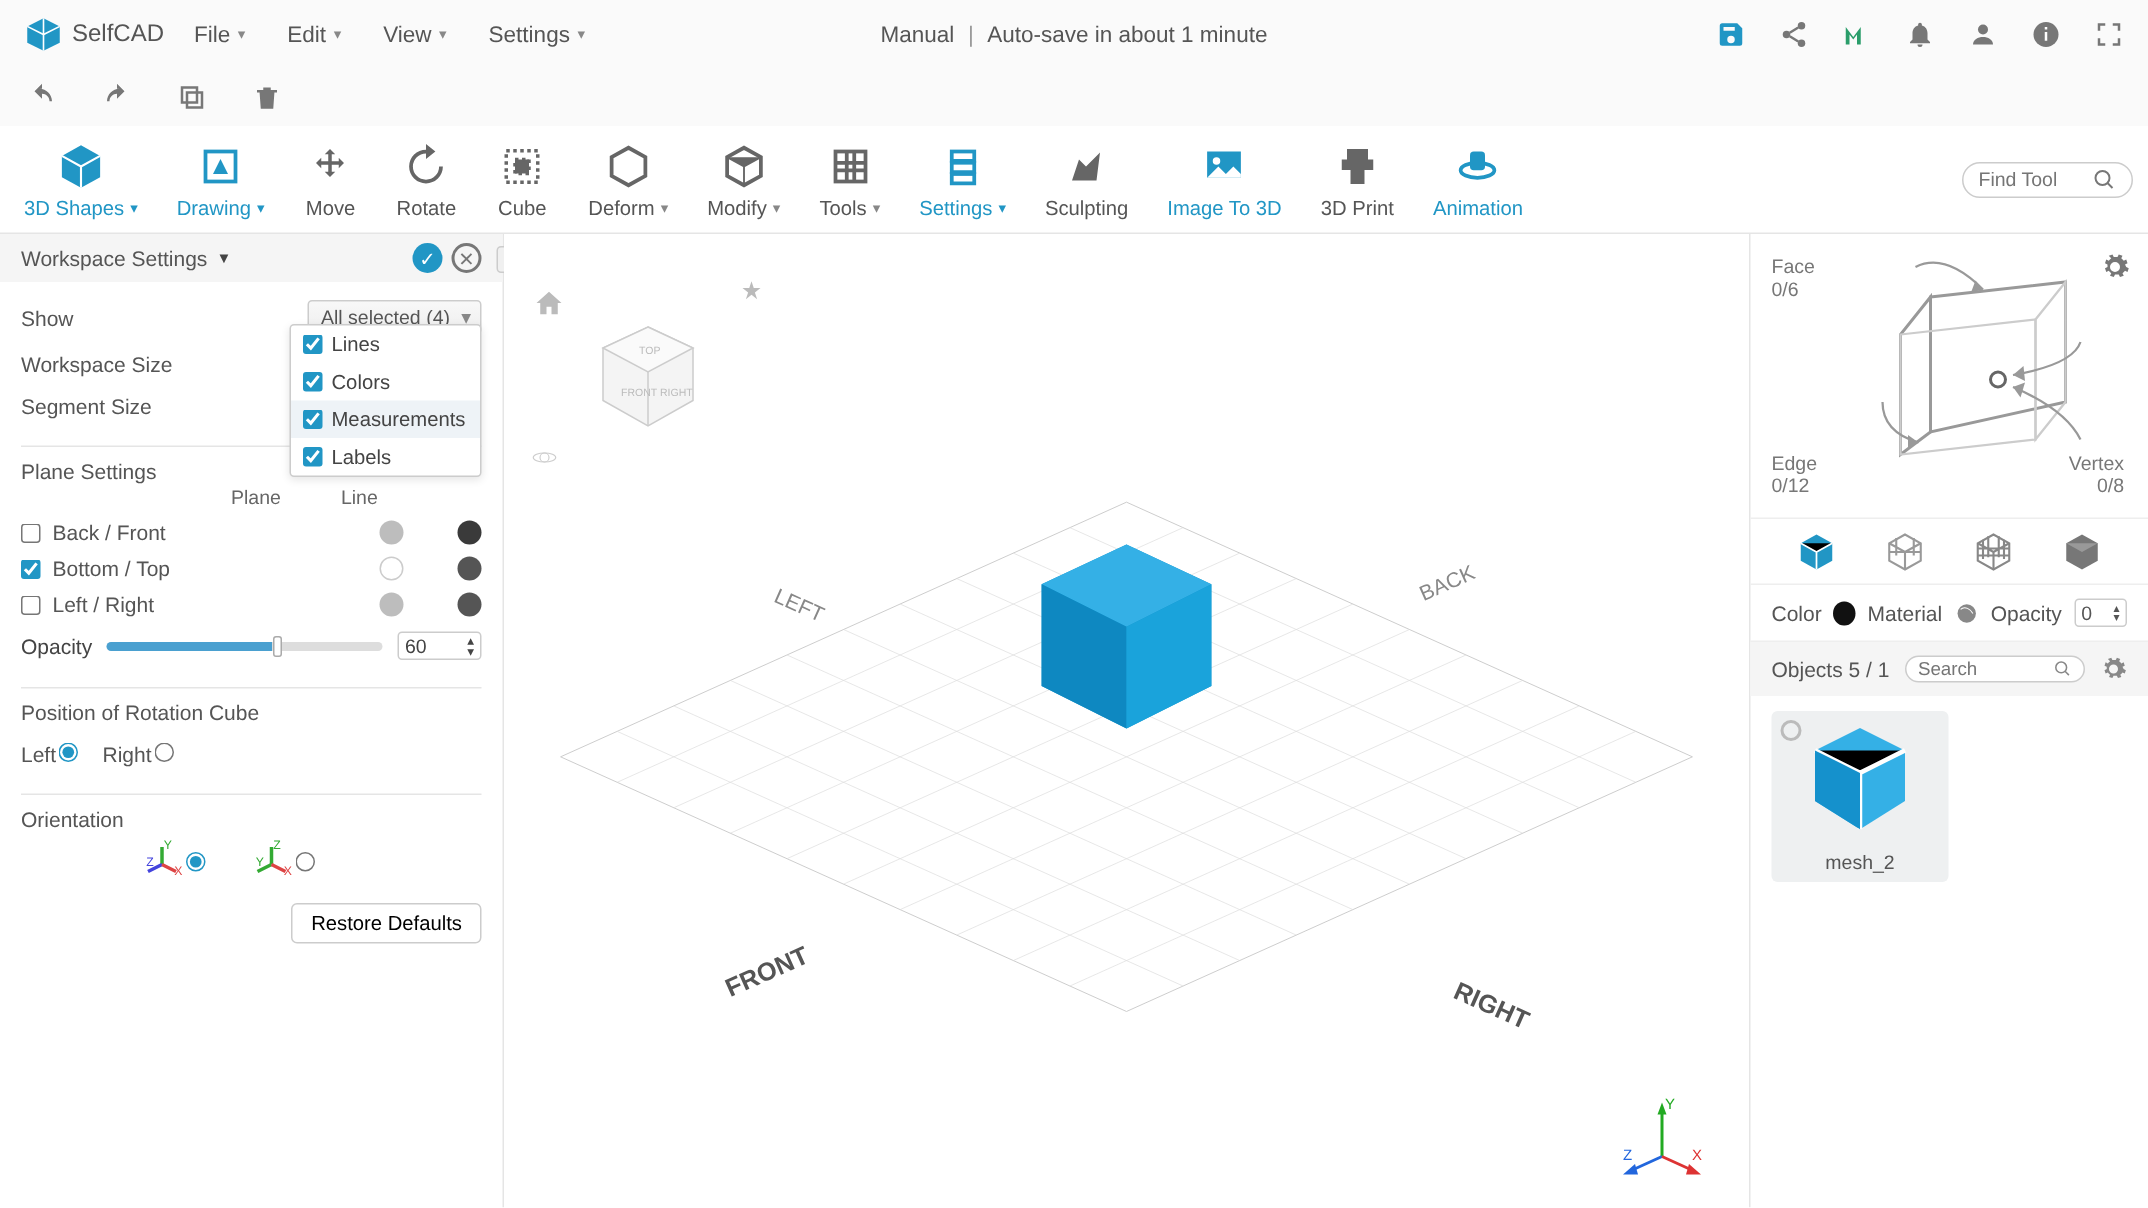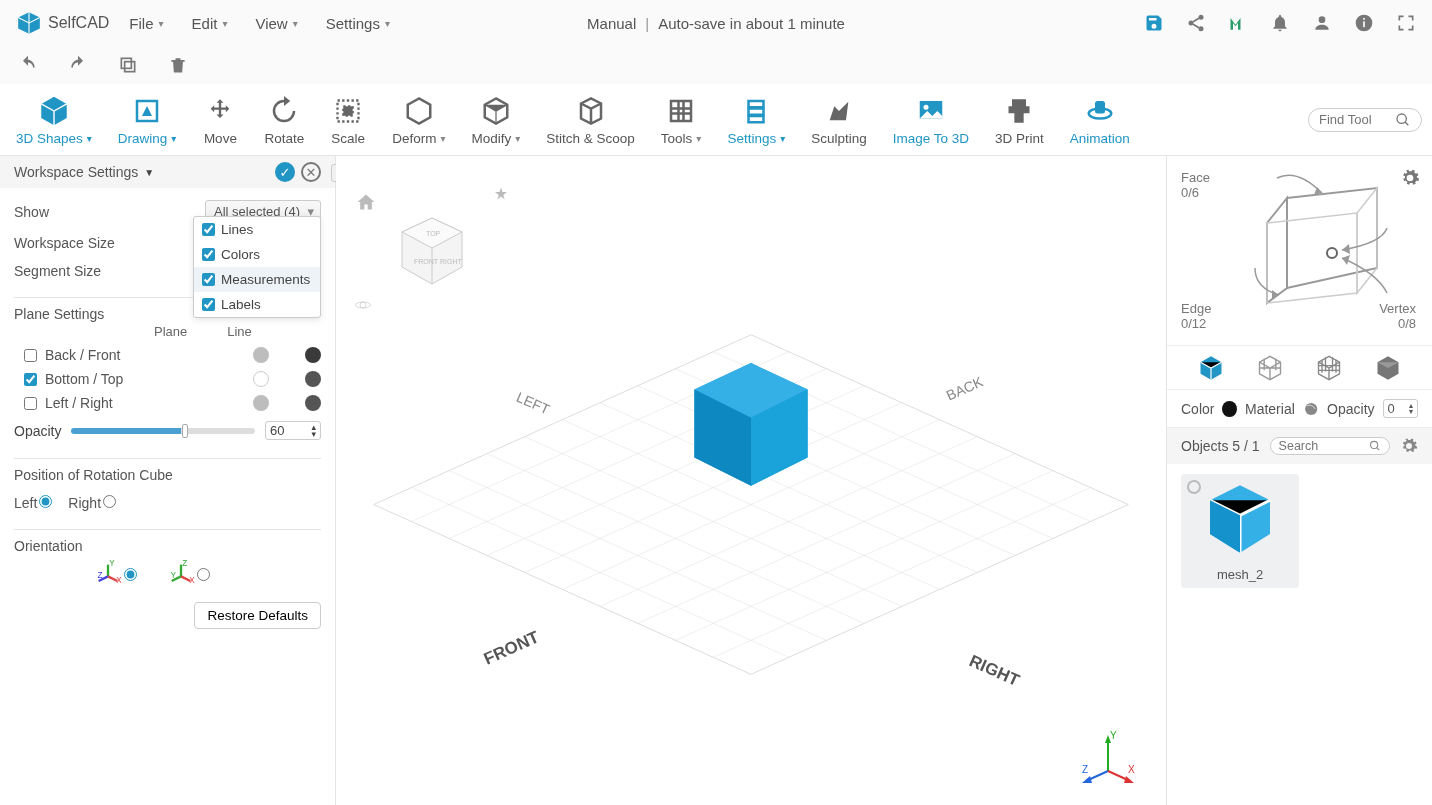--- a/index.html
+++ b/index.html
@@ -36,21 +36,21 @@
 .form-row { display: flex; align-items: center; margin-top: 12px; font-size: 14px; color: #555; }
 .form-row .label { flex: 1; }
 .dropdown-btn { background: linear-gradient(#f8f8f8,#eee); border: 1px solid #ccc; border-radius: 3px; padding: 3px 20px 3px 8px; font-size: 13px; cursor: pointer; position: relative; width: 116px; }
 .dropdown-btn::after { content: "▾"; position: absolute; right: 6px; color: #888; }
 .dropdown-menu { position: absolute; right: 14px; top: 60px; width: 128px; background: #fff; border: 1px solid #ccc; border-radius: 3px; z-index: 20; box-shadow: 0 2px 6px rgba(0,0,0,.1); }
 .dropdown-menu div { display: flex; align-items: center; gap: 6px; padding: 5px 8px; font-size: 13.5px; cursor: pointer; }
 .dropdown-menu div.hl { background: #eef3f7; }
 .dropdown-menu input[type=checkbox] { accent-color: #2196c5; }
 .section-title { font-size: 14px; color: #555; font-weight: 500; margin-top: 18px; border-top: 1px solid #e5e5e5; padding-top: 8px; }
 .plane-header { display: flex; gap: 40px; margin-left: 140px; font-size: 13px; color: #666; margin-top: 2px; }
-.plane-row { display: flex; align-items: center; gap: 8px; margin-top: 8px; font-size: 14px; color: #555; margin-left: 10px; }
+.plane-row { display: flex; align-items: center; gap: 8px; margin-top: 8px; font-size: 14px; color: #555; }
 .plane-row input[type=checkbox] { accent-color: #2196c5; }
 .plane-row .spacer { flex: 1; }
 .color-dot { width: 16px; height: 16px; border-radius: 50%; }
 .opacity-row { display: flex; align-items: center; gap: 10px; margin-top: 10px; }
 .slider { flex: 1; height: 6px; border-radius: 3px; background: linear-gradient(to right, #4aa0d0 0%, #4aa0d0 60%, #ddd 60%); position: relative; }
 .slider .thumb { position: absolute; left: 60%; top: -4px; width: 6px; height: 14px; background: #fff; border: 1px solid #aaa; border-radius: 2px; }
 .numbox { width: 56px; border: 1px solid #ccc; border-radius: 3px; padding: 1px 4px; font-size: 13px; display: flex; align-items: center; justify-content: space-between; }
 .restore-btn { margin-top: 14px; padding: 5px 12px; border: 1px solid #ccc; border-radius: 4px; background: #fff; font-size: 13.5px; cursor: pointer; float: right; }
 .viewport { flex: 1; position: relative; background: #fff; }
 .viewport .home-icon { position: absolute; top: 36px; left: 20px; fill: #bbb; width: 20px; height: 20px; }
@@ -195,21 +195,21 @@
       </div>
   </div>
   <div class="tool">
     <div class="ticon">
         <svg width="28" height="28" viewBox="0 0 24 24" fill="none" stroke="#666" stroke-width="2" stroke-dasharray="2">
           <rect x="3" y="3" width="18" height="18"></rect>
           <rect x="8" y="8" width="8" height="8" fill="#666"></rect>
         </svg>
       </div>
     <div class="tool-label">
-        <span>Scale</span>
+        <span>Cube</span>
       </div>
   </div>
   <div class="tool">
     <div class="ticon">
         <svg width="30" height="30" viewBox="0 0 24 24" fill="#666">
           <path d="M12 2 3 7v10l9 5 9-5V7z" fill="none" stroke="#666" stroke-width="2"></path>
         </svg>
       </div>
     <div class="tool-label caret">
         <span>Deform</span>
@@ -217,31 +217,20 @@
   </div>
   <div class="tool">
     <div class="ticon">
         <svg width="30" height="30" viewBox="0 0 24 24" fill="#666">
           <path d="M12 2 3 7v10l9 5 9-5V7z" fill="none" stroke="#666" stroke-width="2"></path>
           <path d="M3 7l9 5 9-5M12 12v10" stroke="#666"></path>
         </svg>
       </div>
     <div class="tool-label caret">
         <span>Modify</span>
-      </div>
-  </div>
-  <div class="tool">
-    <div class="ticon">
-        <svg width="30" height="30" viewBox="0 0 24 24" fill="none" stroke="#666" stroke-width="2">
-          <path d="M4 6l8-4 8 4v12l-8 4-8-4z"></path>
-          <path d="M4 6l8 4 8-4M12 10v12"></path>
-        </svg>
-      </div>
-    <div class="tool-label">
-        <span>Stitch &amp; Scoop</span>
       </div>
   </div>
   <div class="tool">
     <div class="ticon">
         <svg width="30" height="30" viewBox="0 0 24 24" fill="none" stroke="#666" stroke-width="2">
           <rect x="4" y="4" width="16" height="16"></rect>
           <path d="M4 10h16M4 14h16M10 4v16M14 4v16"></path>
         </svg>
       </div>
     <div class="tool-label caret">

